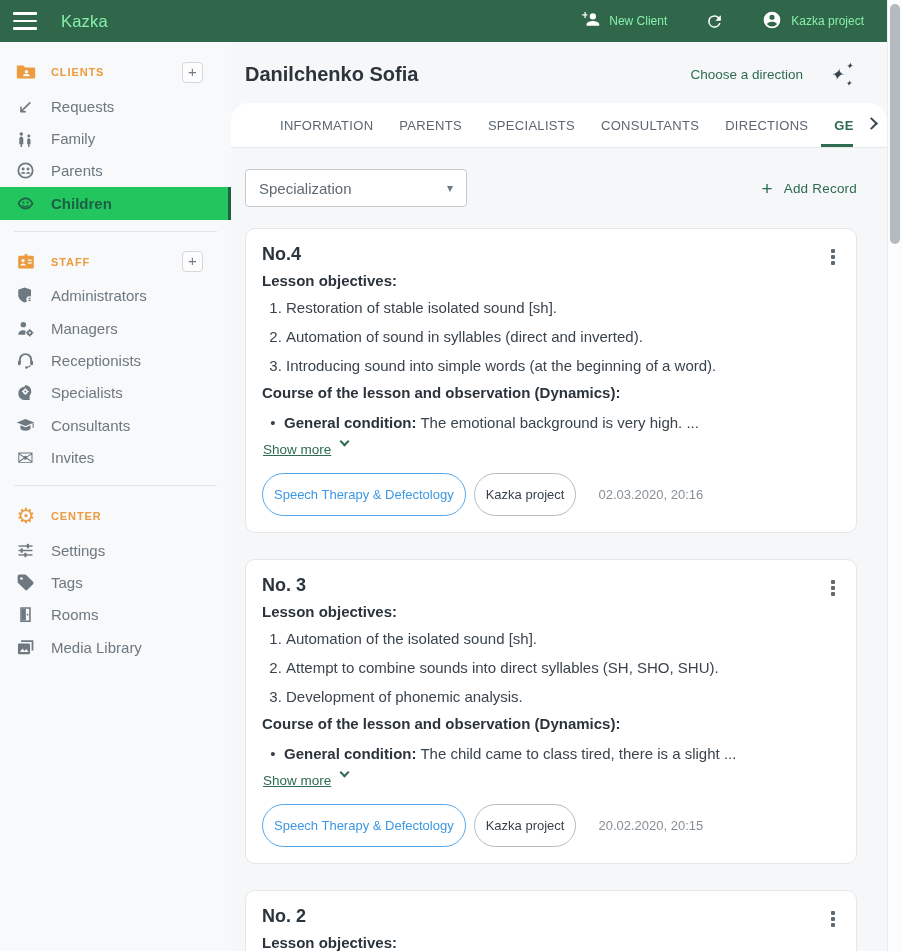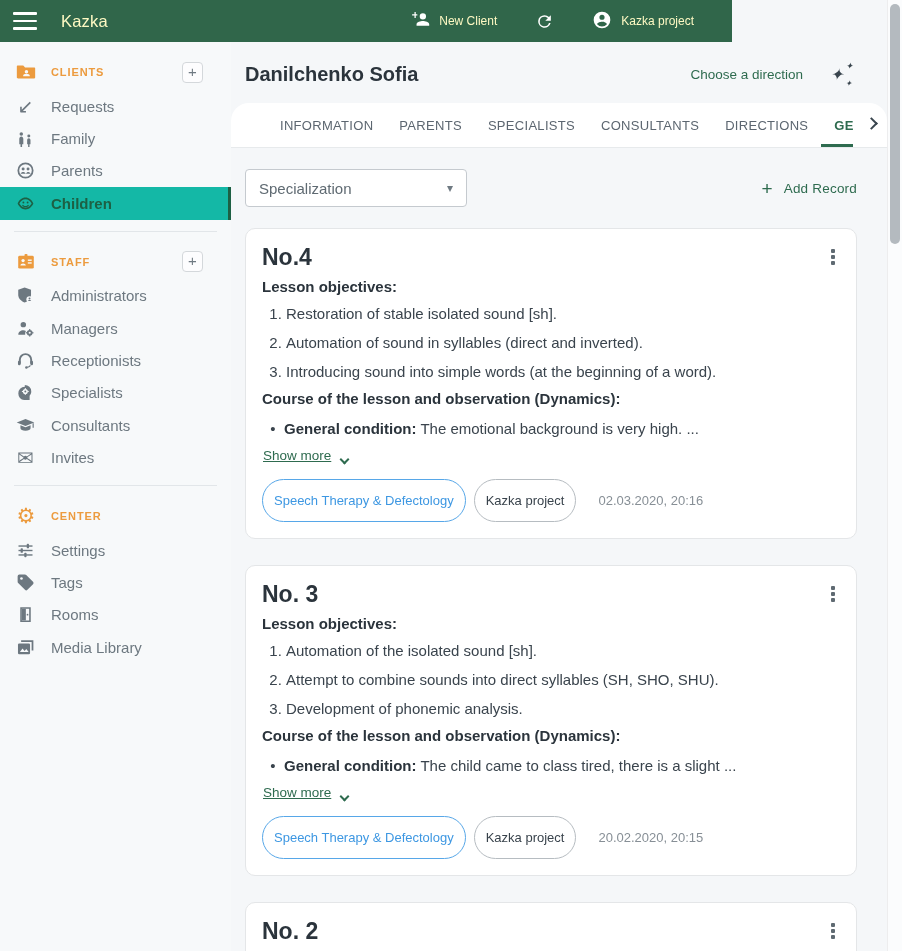--- a/index.html
+++ b/index.html
@@ -1,42 +1,42 @@
 <!DOCTYPE html>
 <html><head>
 <meta charset="utf-8">
 <style>
   * { margin:0; padding:0; box-sizing:border-box; }
   html,body { width:902px; height:951px; overflow:hidden;
     font-family:"Liberation Sans", sans-serif; background:#f5f7f9; position:relative; }
 
   
-  .appbar { position:absolute; top:0; left:0; width:732px; height:42px;
-    background:#30664a; display:flex; align-items:center; padding:0 38px 0 13px; color:#fef9c3; z-index:5; }
+  .appbar { position:absolute; top:0; left:0; width:902px; height:42px;
+    background:#30664a; display:flex; align-items:center; padding:0 38px 0 13px; color:#86efac; z-index:5; }
   .burger { width:24px; height:18px; display:flex; flex-direction:column; justify-content:space-between; cursor:pointer; }
   .burger i { display:block; height:2.6px; background:#fff; border-radius:1px; }
   .app-title { margin-left:24px; font-size:16.5px; letter-spacing:.2px; }
   .appbar-right { margin-left:auto; display:flex; align-items:center; gap:38px; }
   .bar-btn { display:flex; align-items:center; gap:9px; font-size:12px; cursor:pointer; }
   .bar-btn svg { width:19px; height:19px; fill:#fff; }
   .icon-btn svg { width:19px; height:19px; fill:#fff; display:block; }
 
   
   .sidebar { position:absolute; top:42px; left:0; width:231px; bottom:0; background:#f7f9fa; }
   .section-head { display:flex; align-items:center; height:36px; padding-left:14px; margin-top:12px; }
   .section-head .sic { width:24px; height:24px; color:#ec9b3e; display:flex; align-items:center; justify-content:center; }
   .section-head .sic svg { width:22px; height:22px; fill:currentColor; }
   .section-label { margin-left:13px; font-size:11px; font-weight:bold; color:#ec9b3e; letter-spacing:.9px; }
   .add-sq { margin-left:auto; margin-right:28px; width:21px; height:21px; border:1px solid #d4d8db;
     border-radius:4px; background:#fdfdfe; color:#6f7a82; font-size:15px; line-height:18px; text-align:center; cursor:pointer; }
   .side-item { display:flex; align-items:center; height:32.4px; padding-left:14px; gap:14px;
     color:#6d7880; font-size:15px; cursor:pointer; }
   .side-item .ic { width:23px; height:23px; display:flex; align-items:center; justify-content:center; color:#6d7880; }
   .side-item .ic svg { width:21px; height:21px; fill:currentColor; }
-  .side-item.active { background:#14b8a6; color:#1d6044; border-right:3px solid #1d6044; font-weight:600; }
+  .side-item.active { background:#22c55e; color:#1d6044; border-right:3px solid #1d6044; font-weight:600; }
   .side-item.active .ic { color:#1d6044; }
   .side-divider { height:1px; background:#e2e6e9; margin:11px 14px 0 14px; border:0; }
   .glyph { font-size:19px; line-height:1; }
   .g-arrow-dl::before { content:"↙"; }
   .g-arrow-ur::before { content:"↗"; }
   .g-mail::before { content:"✉"; font-size:20px; }
   .g-gear::before { content:"⚙"; font-size:21px; }
 
   
   .main { position:absolute; top:42px; left:231px; width:656px; bottom:0; }
@@ -62,31 +62,31 @@
   .select { width:222px; height:38px; background:#fff; border:1px solid #c5cacf; border-radius:4px;
     display:flex; align-items:center; padding:0 13px; color:#5f6a72; font-size:15px; cursor:pointer; }
   .select .caret { margin-left:auto; color:#6f7a82; font-size:12px; }
   .select .caret::before { content:"▾"; }
   .add-record { margin-left:auto; display:flex; align-items:center; gap:11px; color:#2e6b4f; cursor:pointer; }
   .add-record .plus { font-size:19px; line-height:1; font-weight:400; }
   .add-record .lbl { font-size:13.5px; letter-spacing:.2px; }
 
   .cards { margin:21px 30px 0 14px; display:flex; flex-direction:column; gap:26px; }
   .card { background:#fff; border:1px solid #e4e6e8; border-radius:10px; padding:15px 16px 16px; position:relative; }
-  .card-title { font-size:23px; font-weight:600; color:#2b343c; }
+  .card-title { font-size:18px; font-weight:600; color:#2b343c; }
   .kebab { position:absolute; top:17px; right:12px; width:22px; height:22px; display:flex;
     flex-direction:column; align-items:center; justify-content:center; gap:2.5px; cursor:pointer; }
   .kebab i { width:3.4px; height:3.4px; background:#5f6a72; border-radius:1px; }
   .sec-heading { margin-top:7px; font-size:15px; font-weight:bold; color:#2b343c; }
   .card ol { margin:6px 0 0 0; padding-left:24px; }
   .card ol li { margin:8px 0; font-size:15px; color:#3a444d; line-height:1.4; }
   .bullet-row { margin-top:11px; display:flex; font-size:15px; color:#3a444d; line-height:1.4; }
   .bullet-row .dot { width:22px; text-align:center; flex:none; }
   .bullet-row b { color:#2b343c; }
-  .show-more { margin-top:9px; margin-left:1px; display:inline-flex; align-items:flex-end; gap:10px;
+  .show-more { margin-top:9px; margin-left:1px; display:inline-flex; align-items:flex-start; gap:10px;
     color:#2e6b4f; font-size:13.5px; cursor:pointer; }
   .show-more .txt { text-decoration:underline; }
   .show-more .chev { width:7px; height:7px; border-right:2px solid #2e6b4f; border-bottom:2px solid #2e6b4f;
     transform:rotate(45deg); margin-top:-4px; }
   .chips { margin-top:15px; display:flex; align-items:center; gap:8px; }
   .chip { border-radius:999px; padding:13px 11px; font-size:13px; background:#fff; cursor:pointer; }
   .chip-blue { border:1px solid #57a7e8; color:#3d97e2; }
   .chip-gray { border:1px solid #b6bcc1; color:#39434c; }
   .timestamp { color:#878f96; font-size:13px; margin-left:14px; }
 

